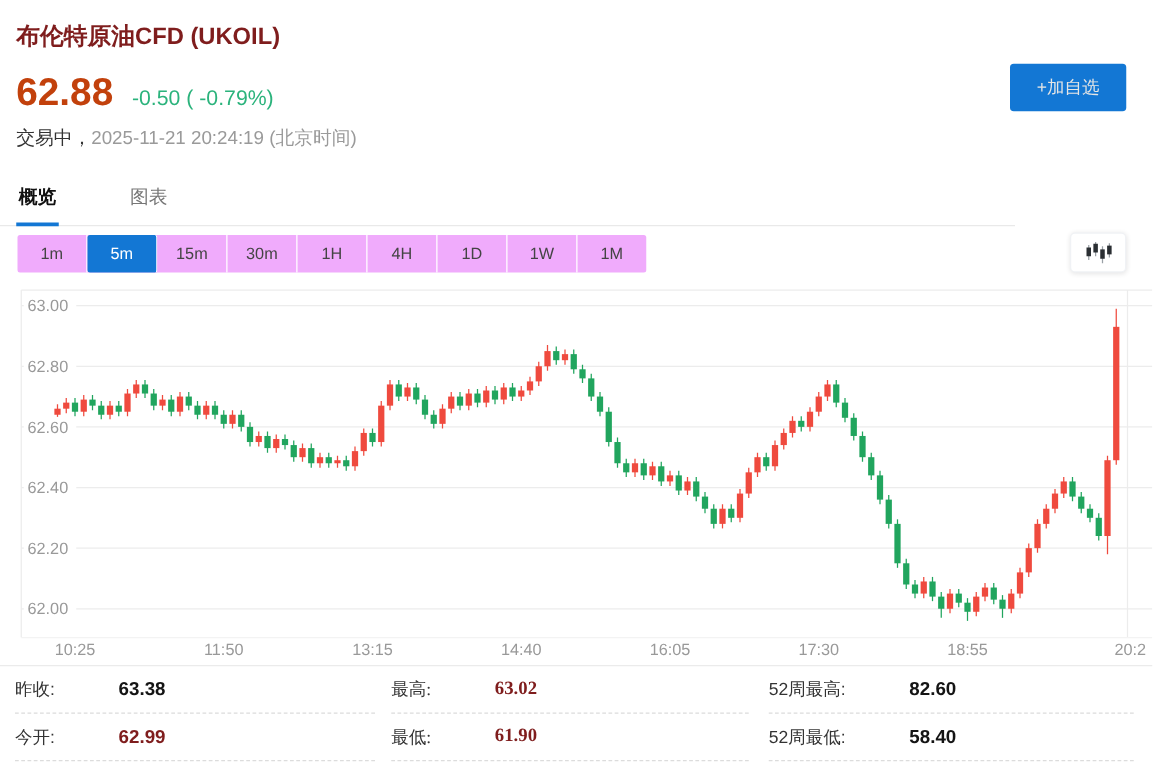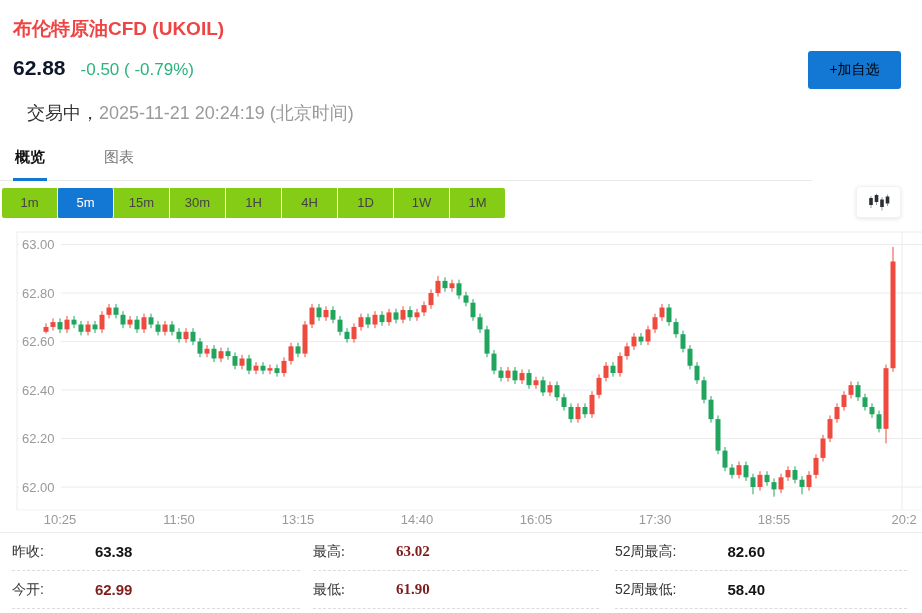--- a/index.html
+++ b/index.html
@@ -2,38 +2,38 @@
 <html><head>
 <meta charset="utf-8">
 <style>
   html,body{margin:0;padding:0;}
   body{
     width:922px;height:613px;position:relative;overflow:hidden;
     background:#fff;font-family:"Liberation Sans","DejaVu Sans",sans-serif;
     -webkit-font-smoothing:antialiased;
   }
   
-  .page-title{position:absolute;left:13px;top:16px;font-size:19px;font-weight:bold;color:#ef4444;}
+  .page-title{position:absolute;left:13px;top:16px;font-size:19px;font-weight:bold;color:#7f1d1d;}
   .price-row{position:absolute;left:13px;top:56px;display:flex;align-items:baseline;gap:15px;}
-  .price-main{font-size:21px;font-weight:bold;color:#0f172a;}
+  .price-main{font-size:31px;font-weight:bold;color:#c2410c;}
   .price-change{font-size:17px;color:#2bb37c;}
-  .status-row{position:absolute;left:27px;top:101px;font-size:18px;color:#333;}
+  .status-row{position:absolute;left:13px;top:101px;font-size:15px;color:#333;}
   .status-row .ts{color:#9a9a9a;}
   .add-btn{
     position:absolute;left:808px;top:51px;width:93px;height:38px;border:none;
-    background:#1377d4;color:#000000;font-size:14px;border-radius:3px;cursor:pointer;
+    background:#1377d4;color:#e5e5e5;font-size:14px;border-radius:3px;cursor:pointer;
     font-family:inherit;
   }
   
   .tabs{position:absolute;left:0;top:138px;width:812px;display:flex;gap:55px;
     padding:0 13px;border-bottom:1px solid #e9e9e9;box-sizing:border-box;}
   .tab{padding:10px 2px 11px;font-size:15px;color:#777;cursor:pointer;}
   .tab.active{color:#111;font-weight:bold;border-bottom:3px solid #1377d4;margin-bottom:-1px;}
   
-  .tf-bar{position:absolute;left:2px;top:188px;display:flex;background:#84cc16;border-radius:2px;}
+  .tf-bar{position:absolute;left:14px;top:188px;display:flex;background:#f0abfc;border-radius:2px;}
   .tf{width:55px;height:30px;line-height:30px;text-align:center;font-size:13px;color:#444;
     border-right:1px solid #fff;cursor:pointer;}
   .tf:last-child{border-right:none;}
   .tf.active{background:#1377d4;color:#fff;border-radius:2px;}
   .chart-style-btn{position:absolute;left:856px;top:186px;width:45px;height:32px;
     background:#fff;border:1px solid #f0f2f5;border-radius:4px;
     box-shadow:0 1px 4px rgba(0,0,0,.10);display:flex;align-items:center;justify-content:center;
     cursor:pointer;padding:0;}
   
   #chart{position:absolute;left:0;top:228px;}

